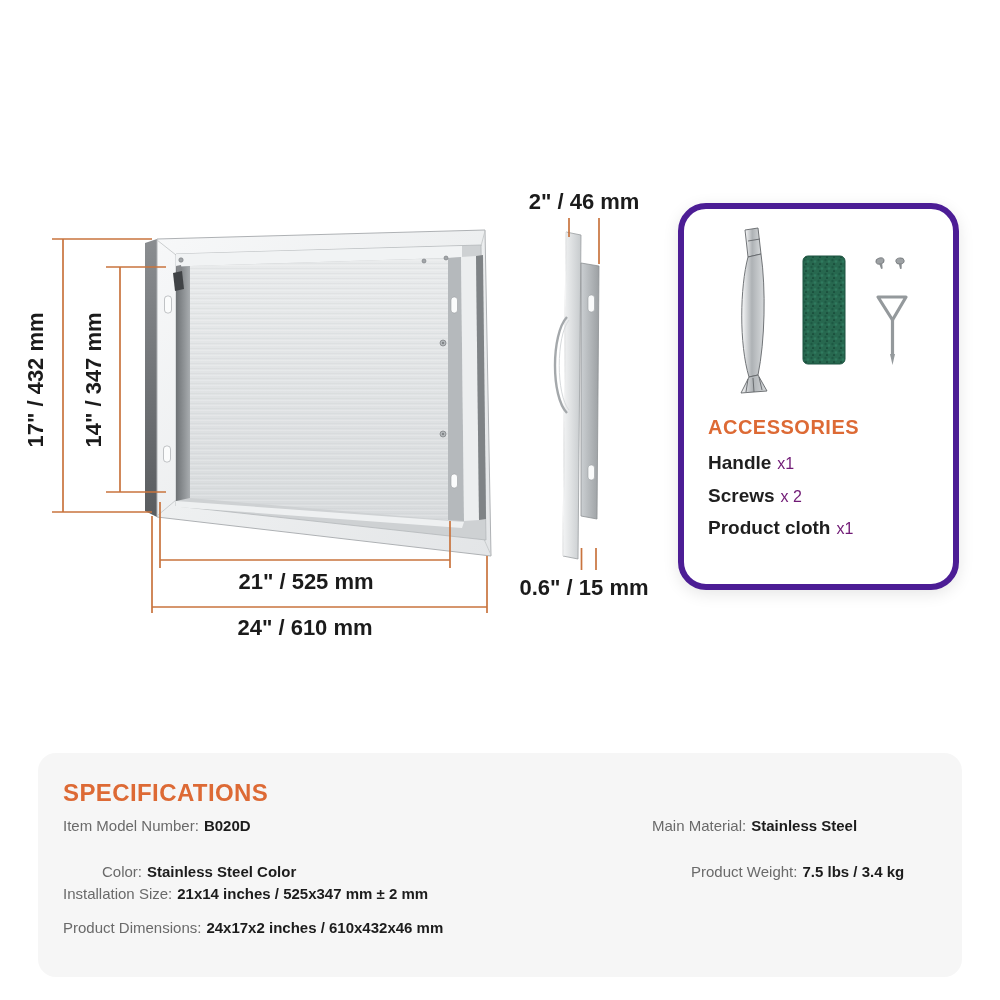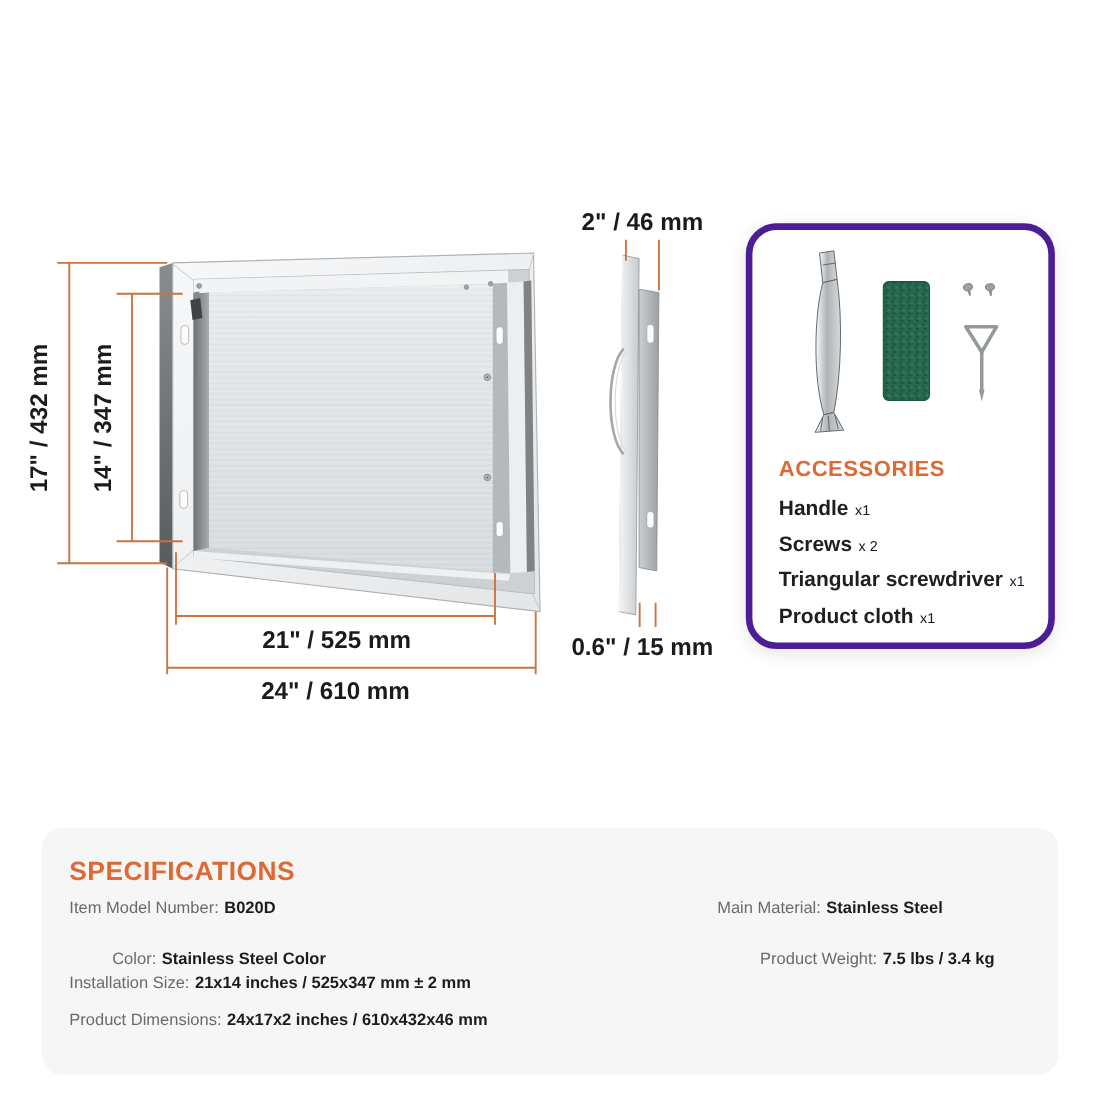--- a/index.html
+++ b/index.html
@@ -18,21 +18,21 @@
     box-shadow:0 4px 16px rgba(0,0,0,0.10);box-sizing:border-box;
   }
   .acc-icons{position:absolute;left:0;top:0;}
   .acc-title{
     position:absolute;left:24px;top:207px;font-size:20px;font-weight:bold;
     color:#dd6a35;letter-spacing:0.5px;
   }
   .acc-list{position:absolute;left:24px;top:243px;}
   .acc-item{height:20px;margin-bottom:12.5px;white-space:nowrap;}
   .acc-name{font-size:19px;font-weight:bold;color:#1f1f1f;}
-  .acc-count{font-size:13px;color:#0f172a;margin-left:6px;}
+  .acc-count{font-size:16px;color:#701a75;margin-left:6px;}
   
   .spec-box{
     position:absolute;left:38px;top:753px;width:924px;height:224px;
     background:#f6f6f6;border-radius:18px;box-sizing:border-box;
   }
   .spec-title{
     position:absolute;left:25px;top:26px;font-size:24px;font-weight:bold;
     color:#dd6a35;letter-spacing:0.4px;
   }
   .spec-col{position:absolute;top:0;}
@@ -197,23 +197,20 @@
     </svg>
     <div class="acc-title">ACCESSORIES</div>
     <div class="acc-list">
       <div class="acc-item">
         <span class="acc-name">Handle</span><span class="acc-count">x1</span>
       </div>
       <div class="acc-item">
         <span class="acc-name">Screws</span><span class="acc-count">x 2</span>
       </div>
       <div class="acc-item">
-        <span class="acc-name">Triangular screwdriver</span><span class="acc-count">x1</span>
-      </div>
-      <div class="acc-item">
         <span class="acc-name">Product cloth</span><span class="acc-count">x1</span>
       </div>
     </div>
   </div>
 
   <div class="spec-box">
     <div class="spec-title">SPECIFICATIONS</div>
     <div class="spec-col left">
       <div class="spec-row r0">
         <span class="spec-label">Item Model Number:</span><span class="spec-value">B020D</span>

